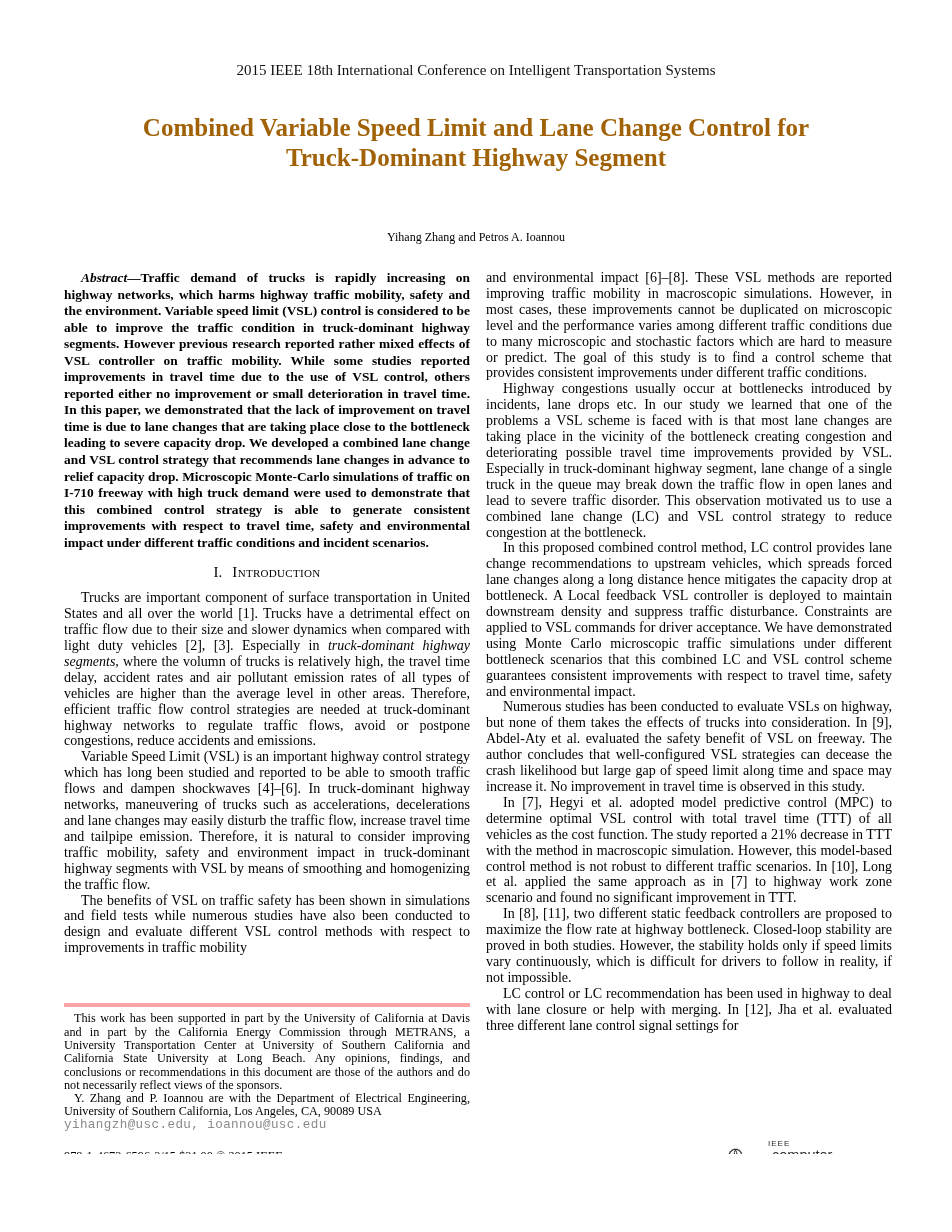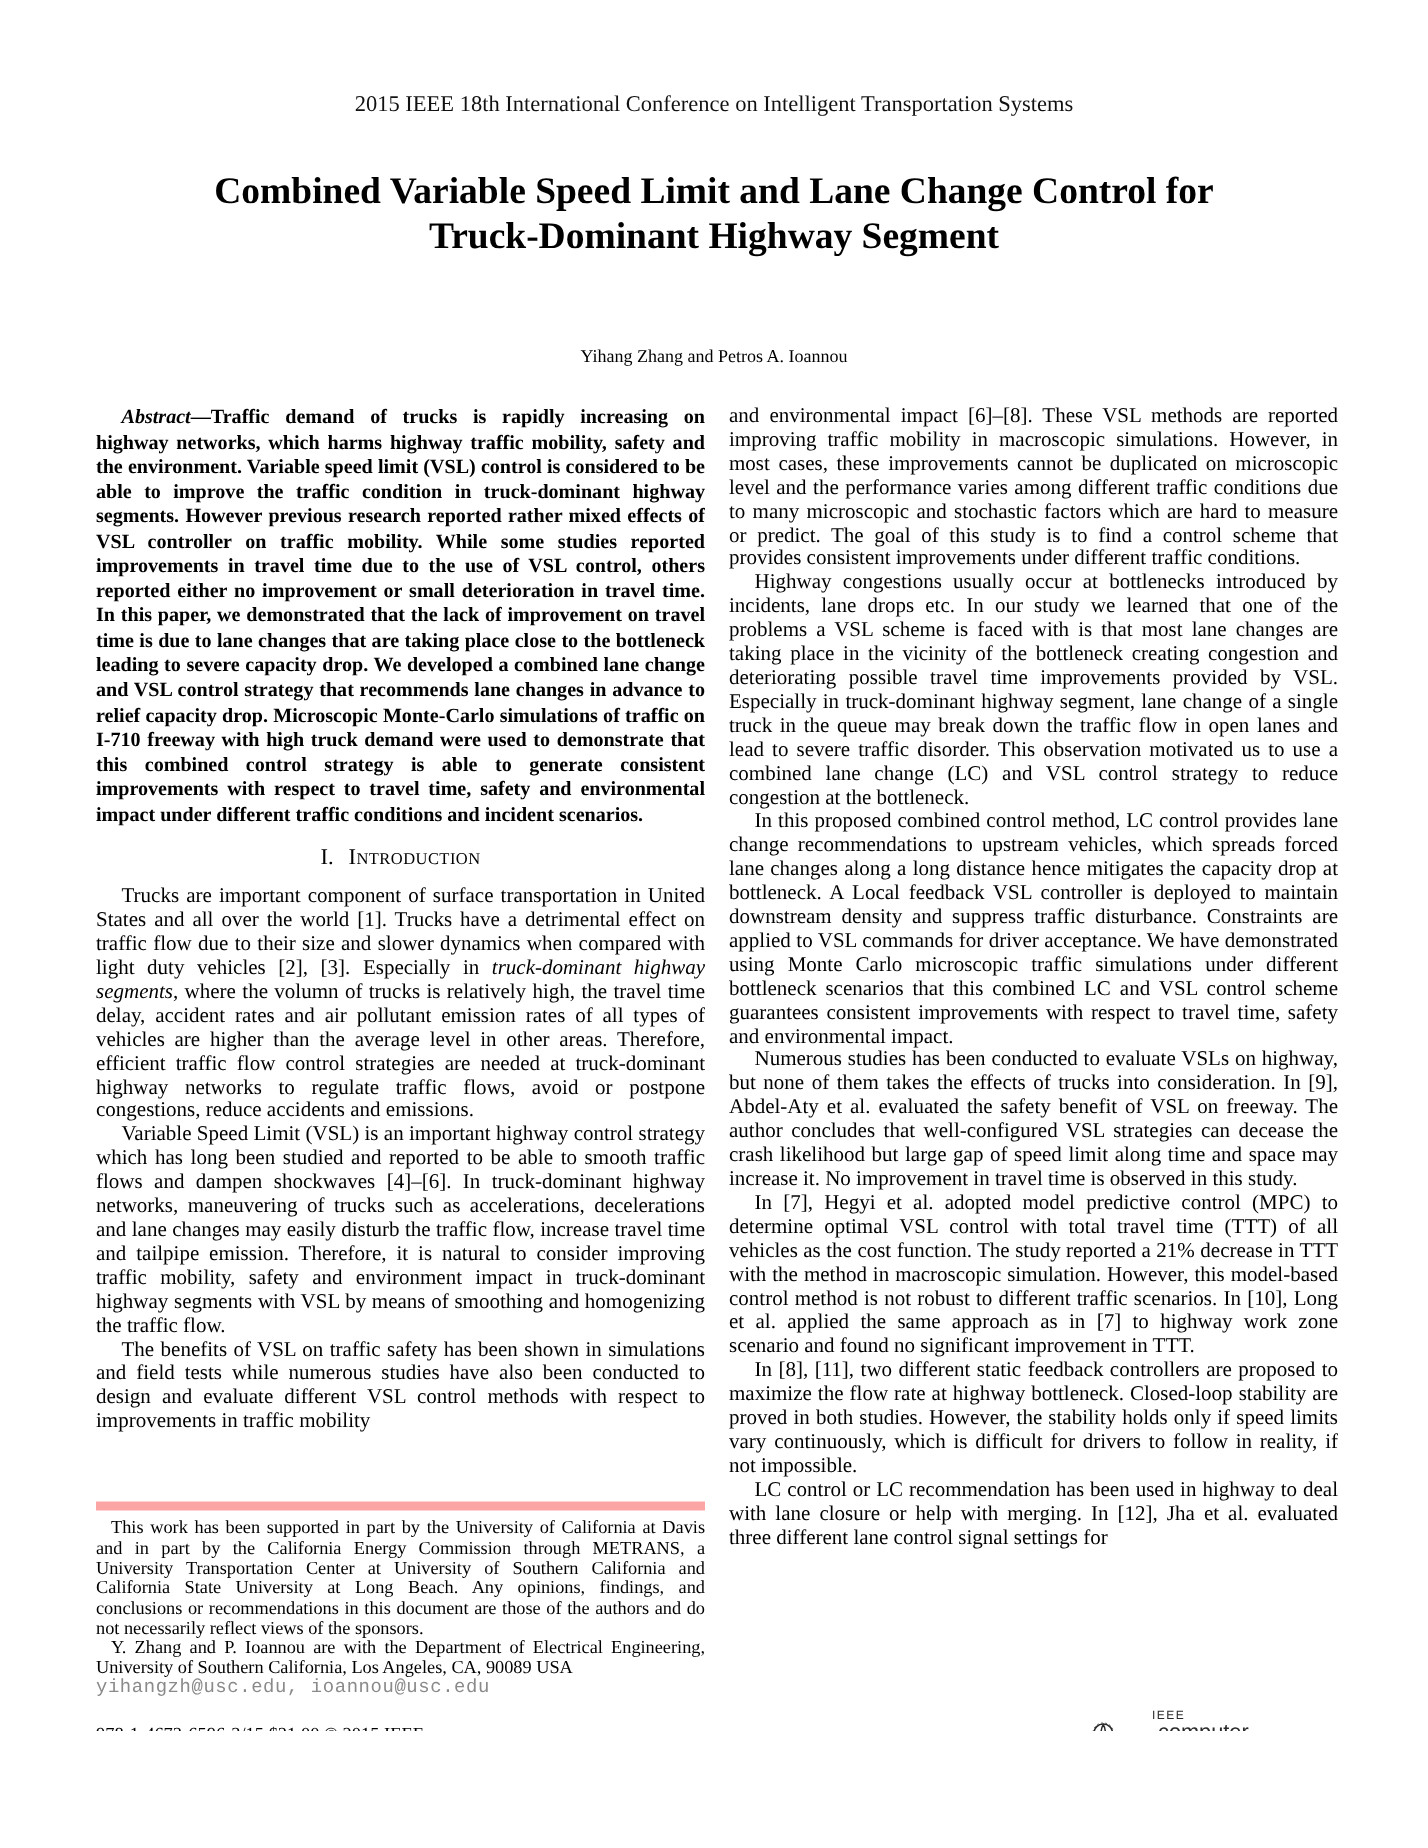--- a/index.html
+++ b/index.html
@@ -20,21 +20,21 @@
     font-size: 15px;
     color: #111;
   }
   .paper-title {
     position: absolute;
     top: 113px; left: 0; right: 0;
     text-align: center;
     font-weight: bold;
     font-size: 25px;
     line-height: 30px;
-    color: #000000;
+    color: #a16207;
   }
   .authors {
     position: absolute;
     top: 230px; left: 0; right: 0;
     text-align: center;
     font-size: 12px;
   }
   .columns {
     position: absolute;
     top: 270px; left: 64px;
@@ -67,21 +67,21 @@
   .body-par {
     font-size: 14px;
     line-height: 15.9px;
     text-align: justify;
     text-indent: 17px;
   }
   .body-par.no-indent { text-indent: 0; }
   .footnote {
     position: absolute;
     bottom: 0; left: 0; right: 0;
-    border-top: 6px solid #fca5a5;
+    border-top: 4px solid #fca5a5;
     padding-top: 5px;
     font-size: 12.2px;
     line-height: 13.3px;
     text-align: justify;
   }
   .footnote p { text-indent: 10px; }
   .footnote .emails {
     font-family: "Liberation Mono", monospace;
     color: #8a8a8a;
     font-size: 12.6px;

